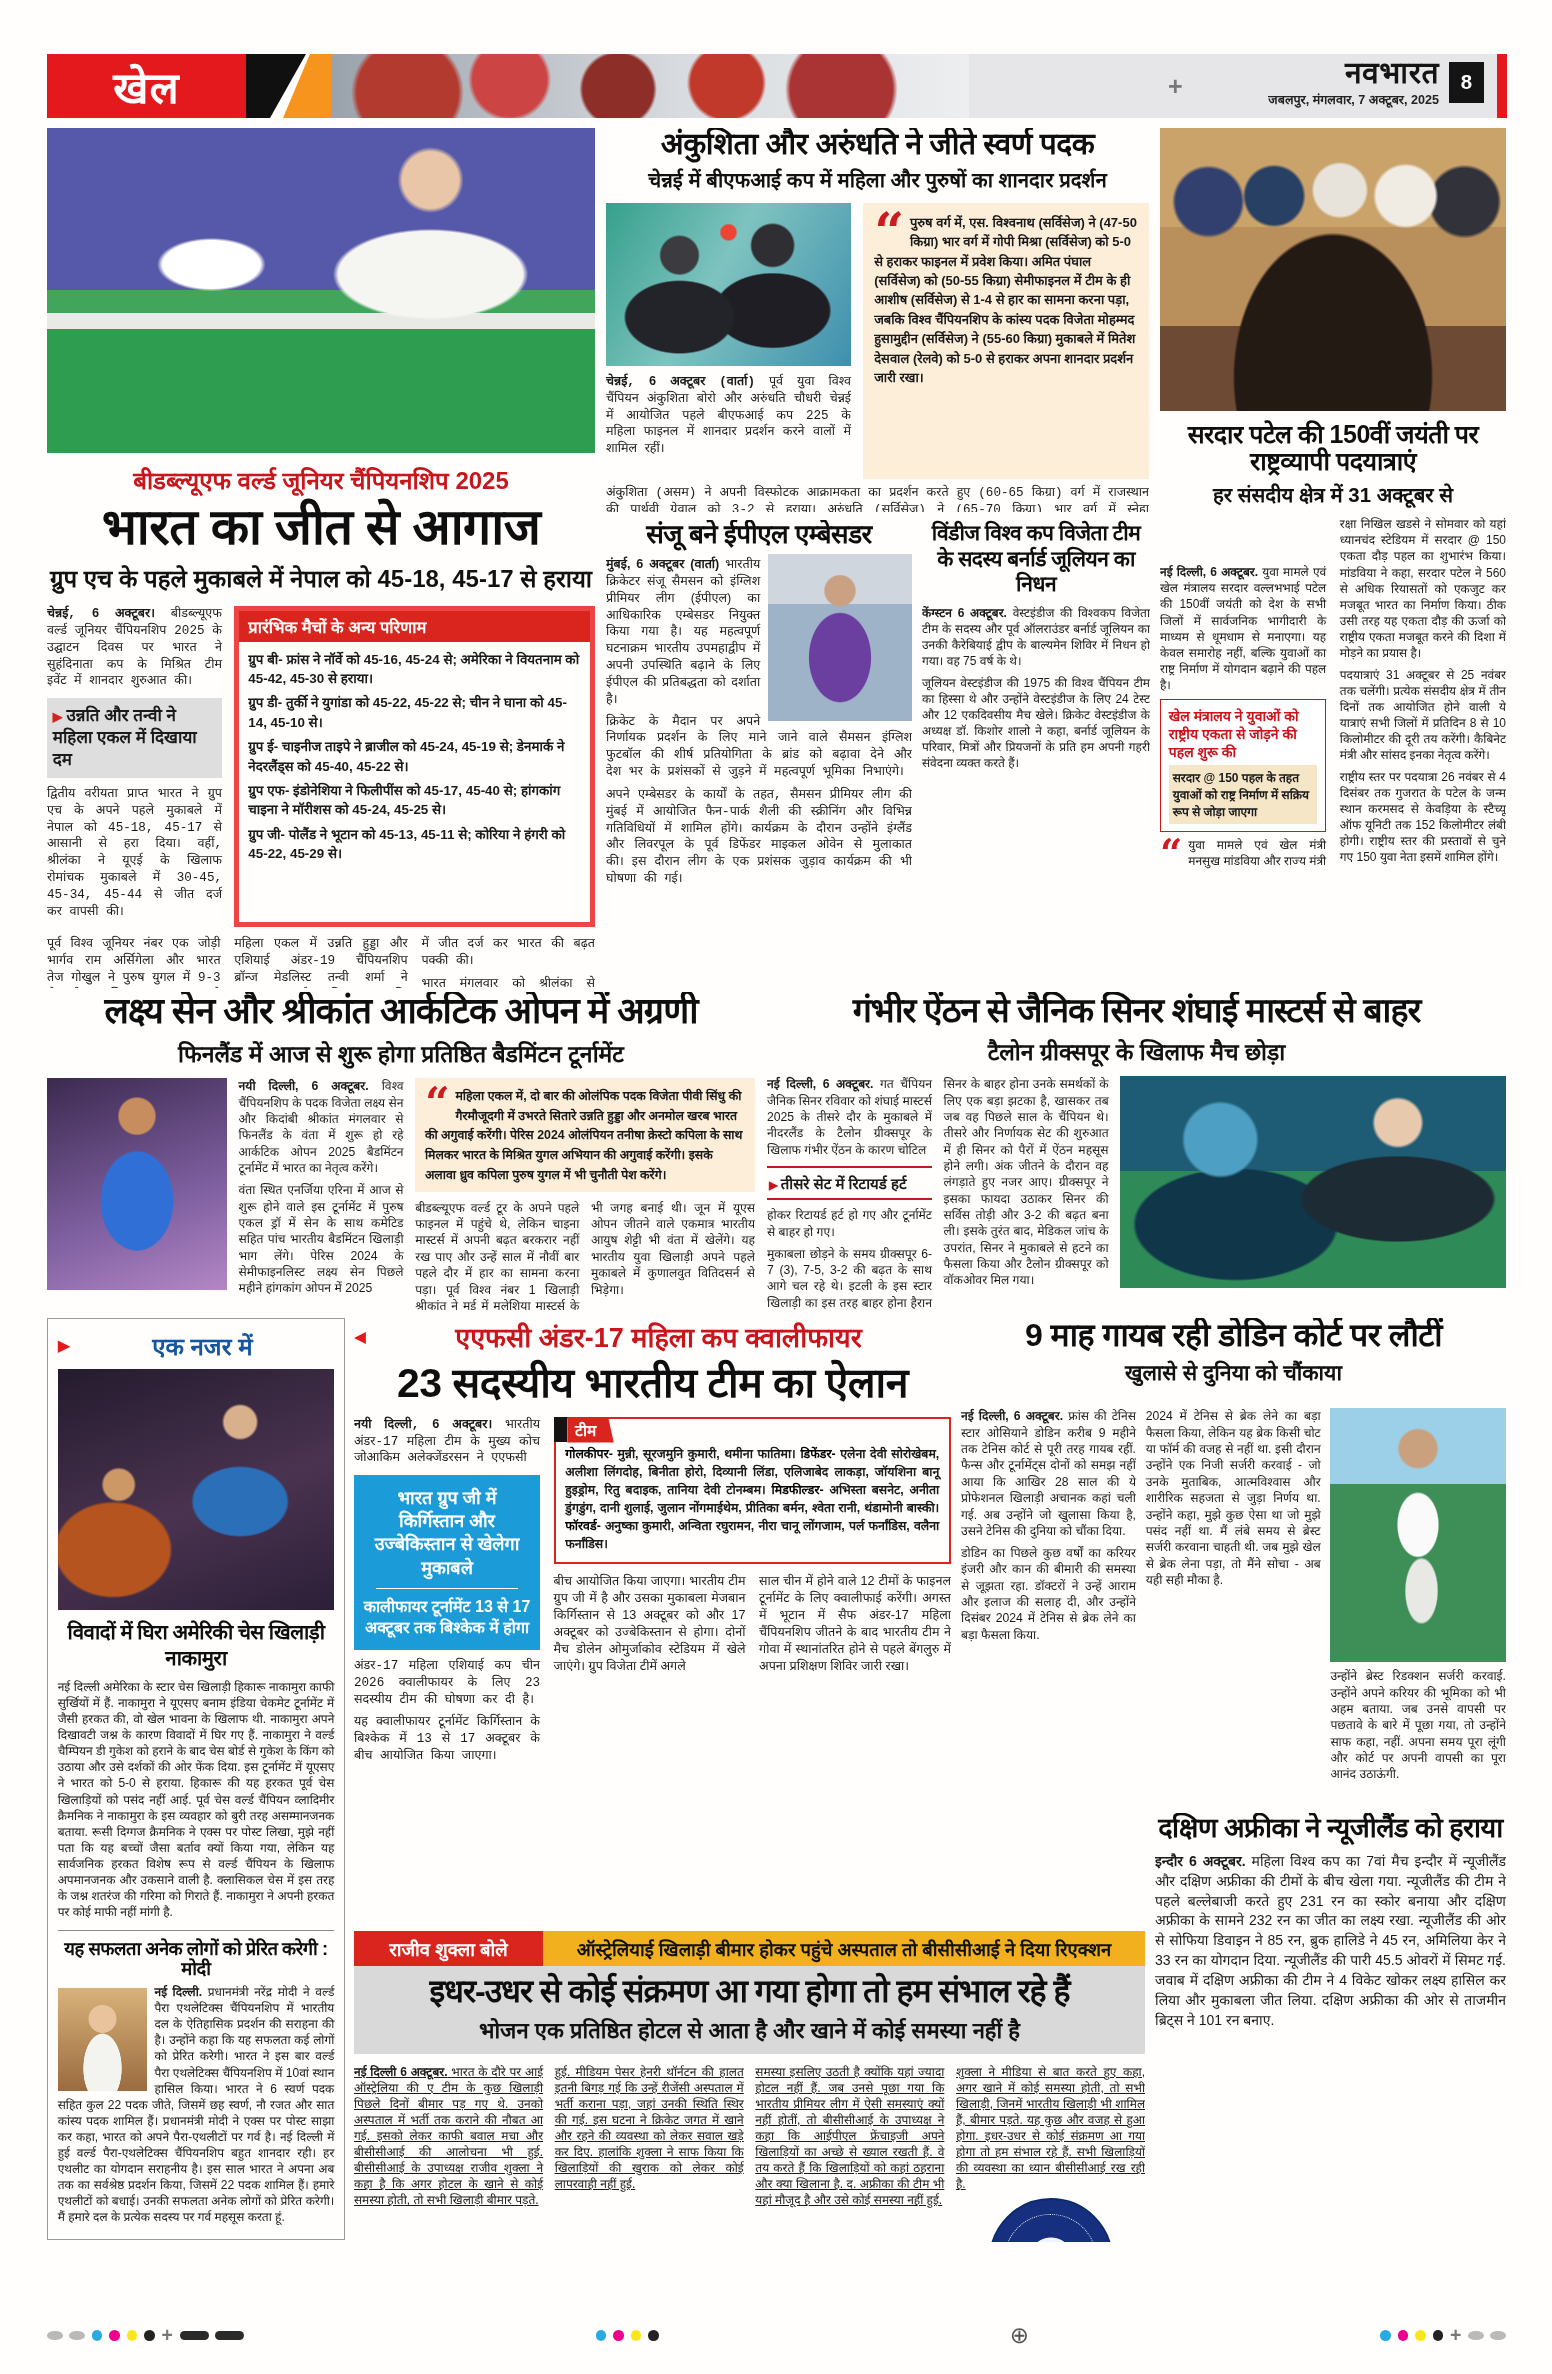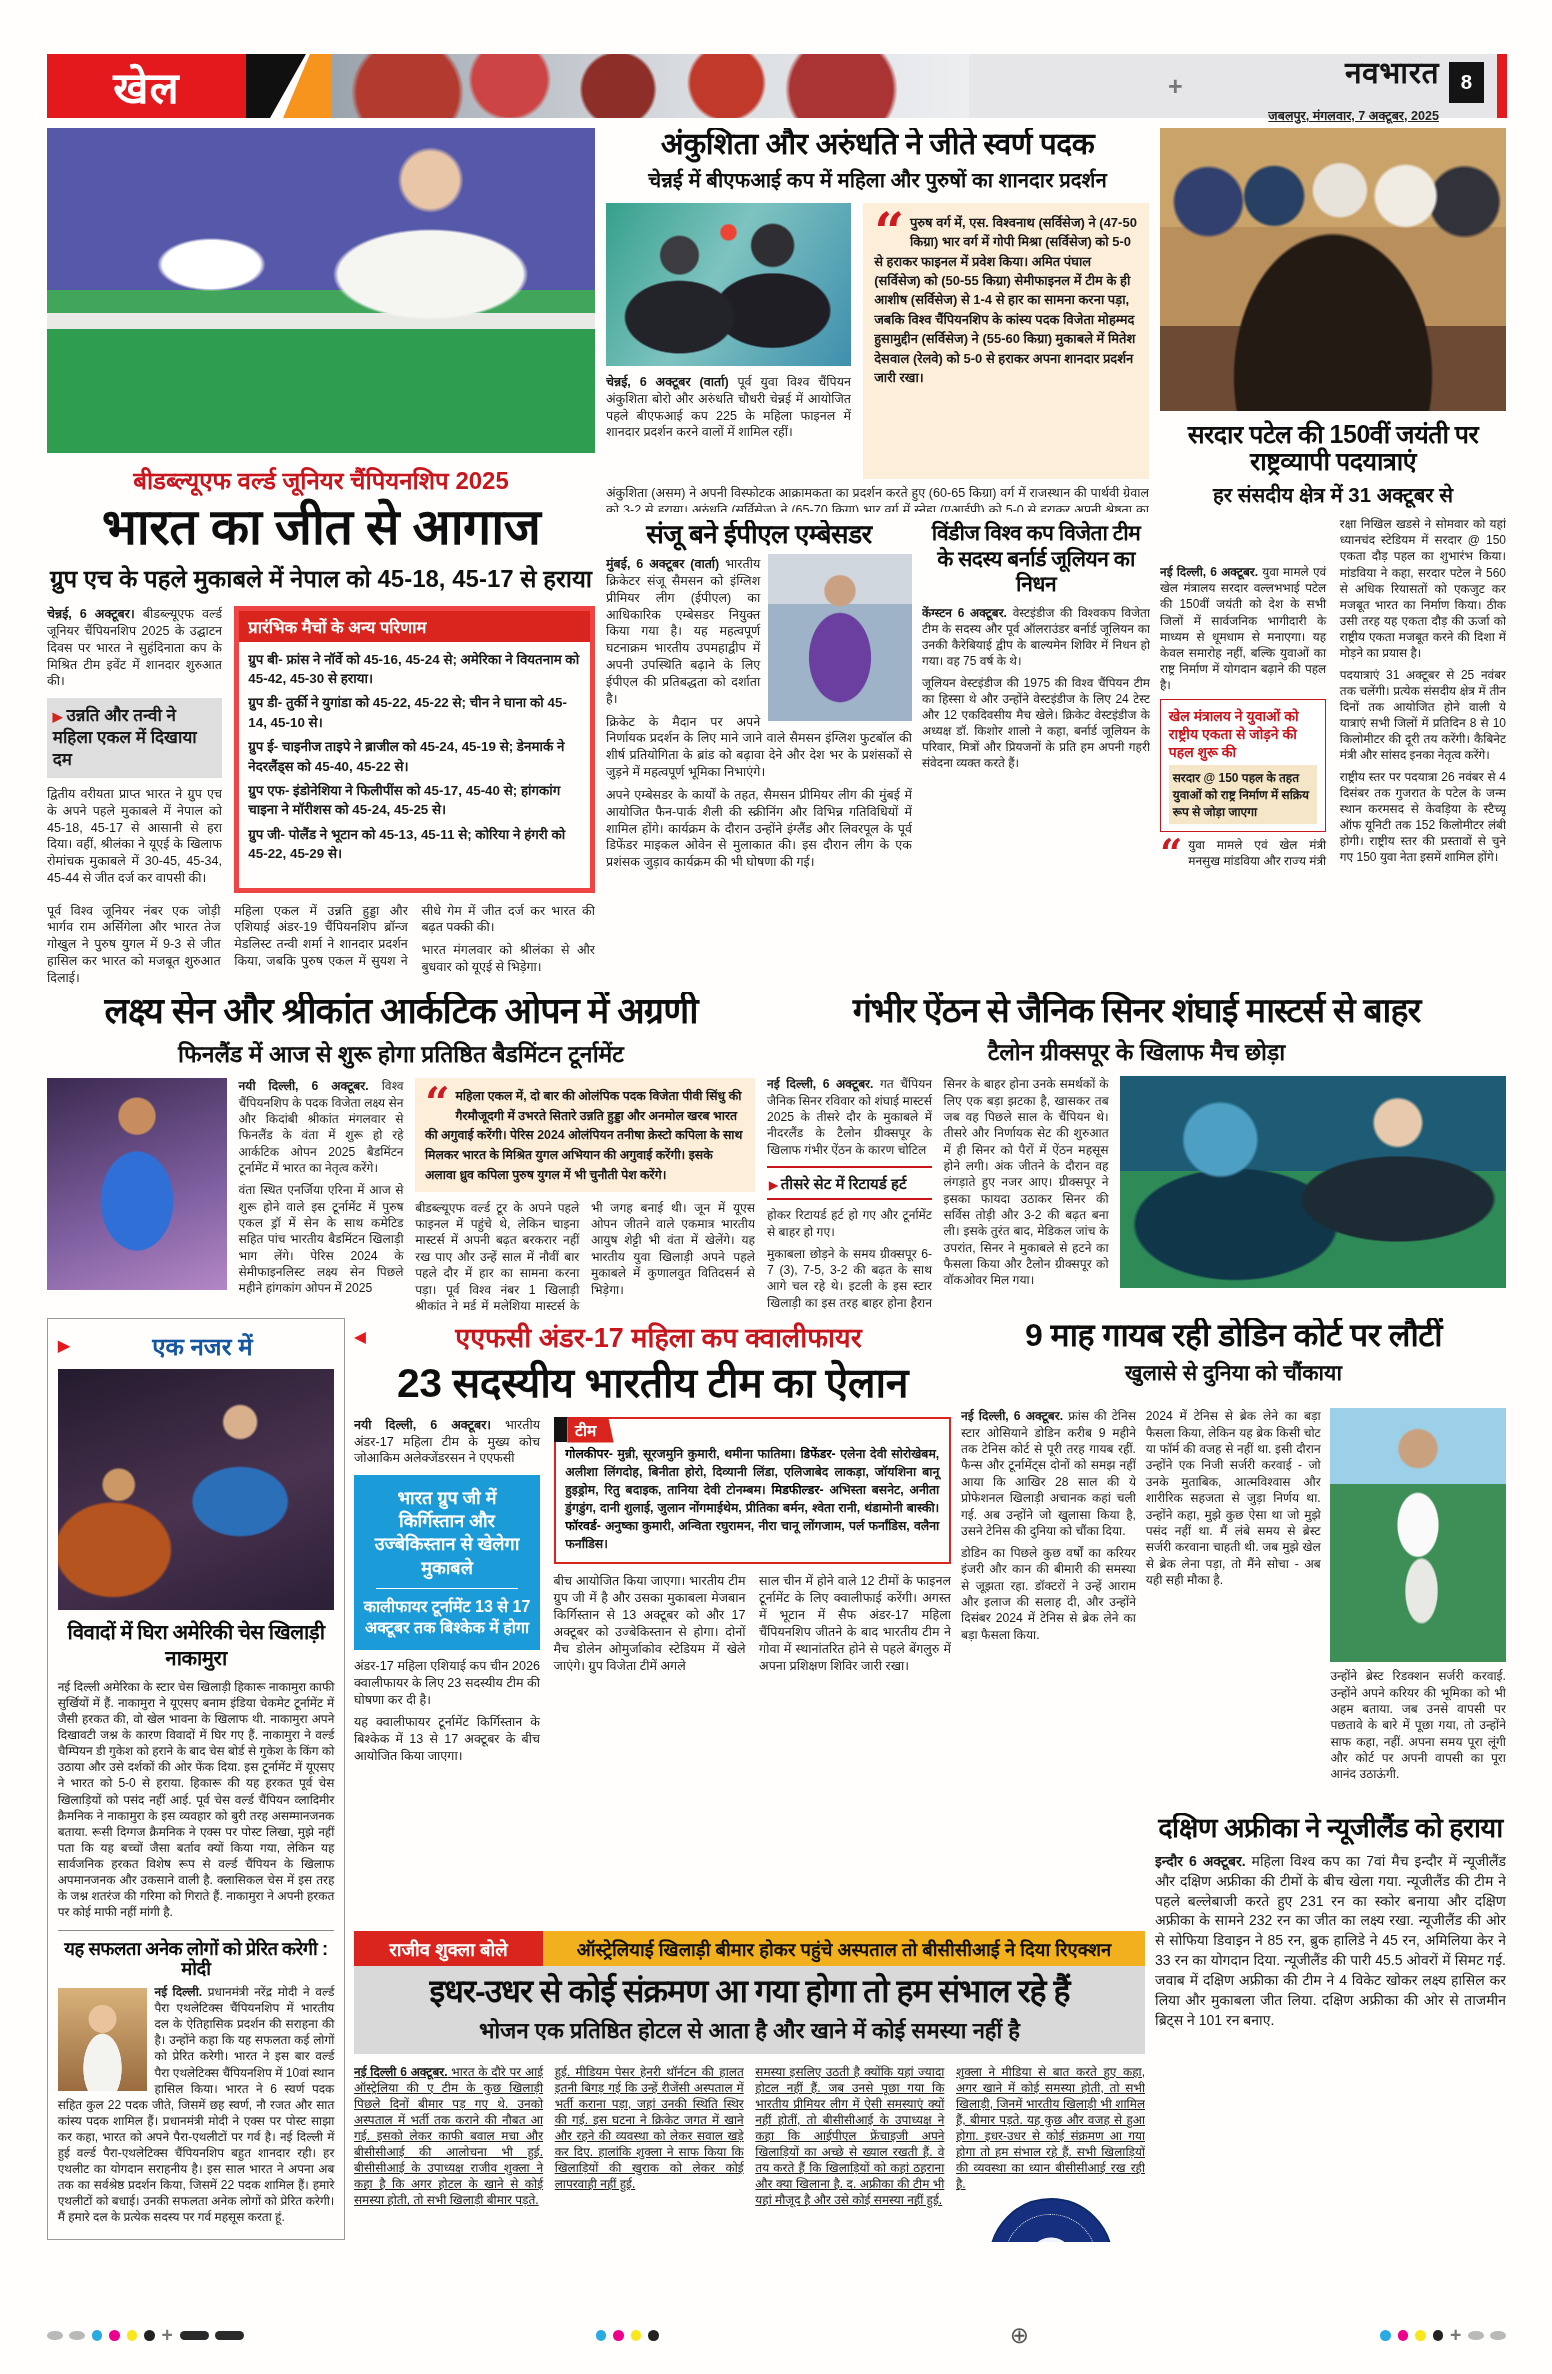--- a/index.html
+++ b/index.html
@@ -8,41 +8,41 @@
   #paper{position:relative;width:1553px;height:2375px;background:#fffefc;overflow:hidden;margin:0 auto;}
   .abs{position:absolute;}
   .photo{position:relative;overflow:hidden;background:#9aa0a6;}
   .center{text-align:center;}
   .just{text-align:justify;}
   .dl{font-weight:bold;}
   .headline{font-weight:bold;color:#0e0e0e;line-height:1.08;letter-spacing:-0.5px;}
   .kicker{color:#c9151c;font-weight:bold;}
   .subhead{font-weight:bold;color:#111;}
   .body-p{margin:0 0 5.8px 0;line-height:1.34;}
-  .bp13{font-size:12.6px;}
+  .bp13{font-size:12.6px;font-family:Liberation Mono, monospace;}
   .bp12{font-size:12px;}
 
   
   #hdr{left:47px;top:54px;width:1388px;height:64px;}
   #khel-box{left:0;top:0;width:199px;height:64px;background:#e3191e;display:flex;align-items:center;justify-content:center;}
   #khel-box span{color:#fff;font-size:43px;font-weight:bold;letter-spacing:1px;}
   #tri-black{left:199px;top:0;width:60px;height:64px;background:#101010;clip-path:polygon(0 0,100% 0,40% 100%,0 100%);}
   #tri-orange{left:236px;top:0;width:49px;height:64px;background:#f7941d;clip-path:polygon(55% 0,100% 0,100% 100%,0 100%);}
   #collage{left:284px;top:0;width:638px;height:64px;background:
      radial-gradient(circle at 12% 60%, #b23a2e 0 9%, transparent 10%),
      radial-gradient(circle at 28% 40%, #c44 0 8%, transparent 9%),
      radial-gradient(circle at 45% 55%, #8d2f28 0 10%, transparent 11%),
      radial-gradient(circle at 62% 45%, #c0392b 0 9%, transparent 10%),
      radial-gradient(circle at 80% 55%, #a33 0 10%, transparent 11%),
      linear-gradient(90deg,#9aa2ab,#d8dbdf 55%,#eceef0);}
   #hdr-right{left:922px;top:0;width:538px;height:64px;background:#e6e6e8;}
   #hdr-plus{position:absolute;left:199px;top:17.5px;color:#777;font-size:25px;font-weight:bold;}
   #masthead-wrap{position:absolute;right:68px;top:3.9px;text-align:right;}
   #masthead{font-size:30px;font-weight:bold;color:#141414;letter-spacing:0.5px;line-height:1.0;}
-  #edition{font-size:12.6px;font-weight:bold;color:#222;margin-top:19px;text-decoration:underline;}
+  #edition{font-size:12.6px;font-weight:bold;color:#222;margin-top:3px;}
   #pagenum-box{position:absolute;right:23px;top:7.8px;width:35px;height:41px;background:#141414;color:#fff;display:flex;align-items:center;justify-content:center;font-size:20.4px;font-weight:bold;}
   #hdr-redbar{position:absolute;right:0;top:0;width:9.7px;height:64px;background:#e3191e;}
 
   
   #artA{left:47px;top:128px;width:548px;height:860px;overflow:hidden;}
   #photoA{width:548px;height:325px;background:
       radial-gradient(circle at 70% 16%, #e9c6a8 0 6%, transparent 7%),
       radial-gradient(ellipse at 70% 45%, #f5f5f2 0 17%, transparent 18%),
       radial-gradient(ellipse at 30% 42%, #ffffff 0 9%, transparent 10%),
       linear-gradient(180deg,#5659a9 0 50%,#41a65c 50% 57%,#e9e9e6 57% 62%,#2f9d4f 62% 100%);}

